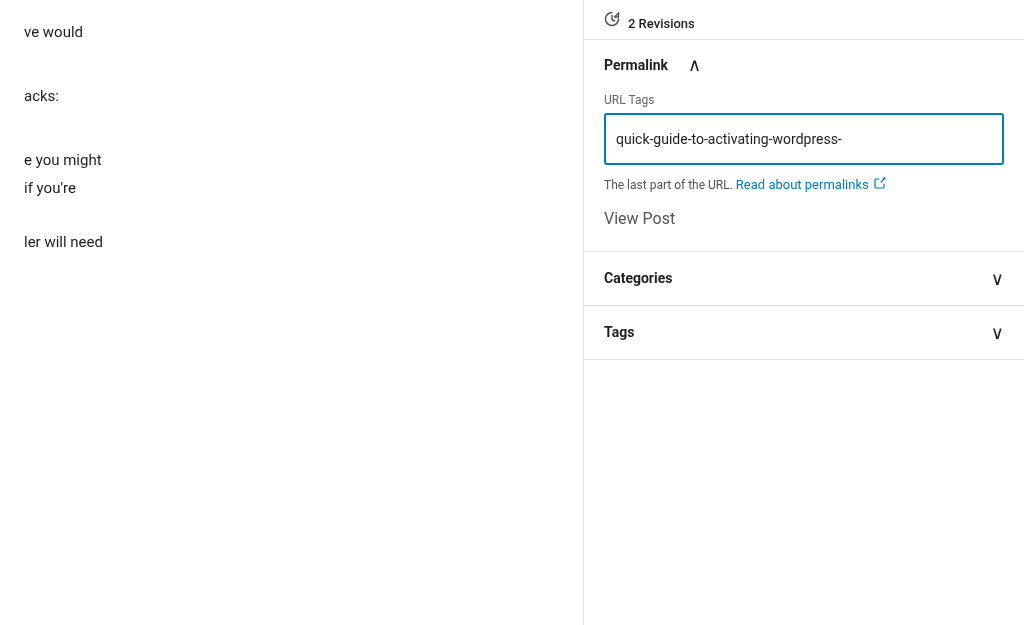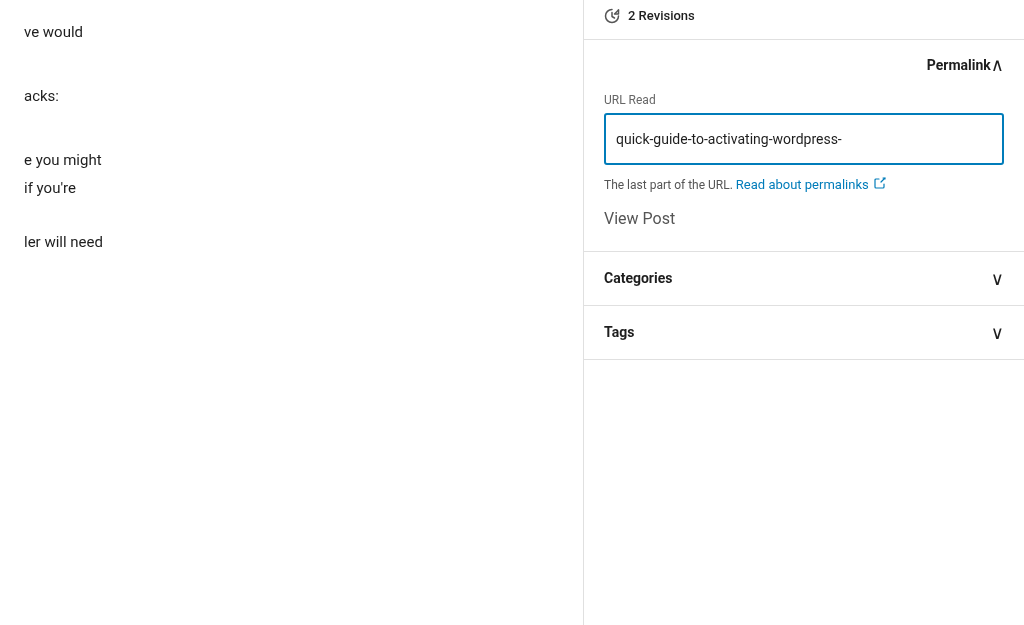--- a/index.html
+++ b/index.html
@@ -40,21 +40,21 @@
     .right-panel {
       width: 440px;
       background: #fff;
       display: flex;
       flex-direction: column;
       overflow-y: auto;
     }
 
     .revisions-bar {
       display: flex;
-      align-items: flex-start;
+      align-items: flex-end;
       gap: 8px;
       padding: 8px 20px;
       border-bottom: 1px solid #e0e0e0;
       font-size: 13px;
       color: #1e1e1e;
       font-weight: 500;
       min-height: 40px;
     }
 
     .revisions-icon {
@@ -68,24 +68,25 @@
       color: #1e1e1e;
     }
 
     .section-panel {
       border-bottom: 1px solid #e0e0e0;
     }
 
     .section-header {
       display: flex;
       align-items: center;
-      justify-content: flex-end;
+      justify-content: flex-start;
       padding: 14px 20px;
       cursor: pointer;
       user-select: none;
+      gap: 20px;
     }
 
     .section-title {
       font-size: 14px;
       font-weight: 700;
       color: #1e1e1e;
     }
 
     .chevron {
       font-size: 18px;
@@ -195,21 +196,21 @@
     </span>
     <span class="revisions-label">2 Revisions</span>
   </div>
 
   <div class="section-panel">
     <div class="section-header">
       <span class="section-title">Permalink</span>
       <span class="chevron">∧</span>
     </div>
     <div class="section-content">
-      <div class="url-slug-label">URL Read</div>
+      <div class="url-slug-label">URL Tags</div>
       <input type="text" class="url-slug-input" value="quick-guide-to-activating-wordpress-" style="">
       <p class="permalink-desc">
         <span>The last part of the URL.</span>
         <a href="#" class="permalink-link">
           <span>Read about permalinks</span>
           <span class="external-icon">
             <svg width="12" height="12" viewBox="0 0 12 12" fill="none" xmlns="http://www.w3.org/2000/svg">
               <path d="M10 1H11V2M11 1H9M11 1L7 5" stroke="#007cba" stroke-width="1.2" stroke-linecap="round"></path>
               <path d="M5 2H2C1.44772 2 1 2.44772 1 3V10C1 10.5523 1.44772 11 2 11H9C9.55228 11 10 10.5523 10 10V7" stroke="#007cba" stroke-width="1.2" stroke-linecap="round"></path>
             </svg>

